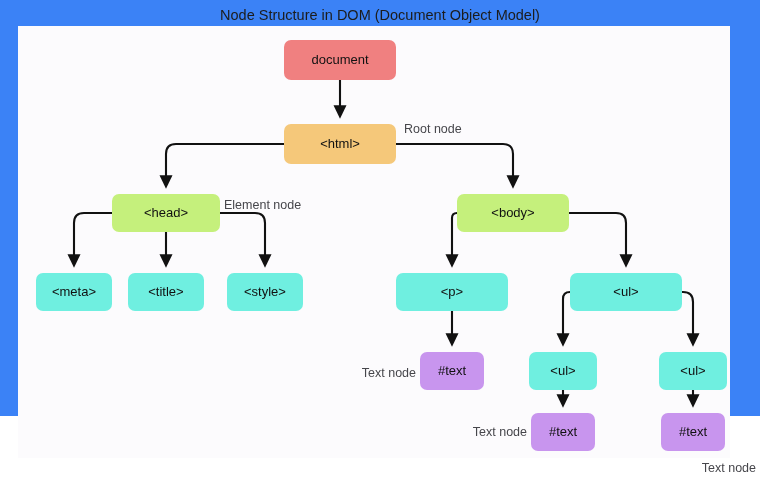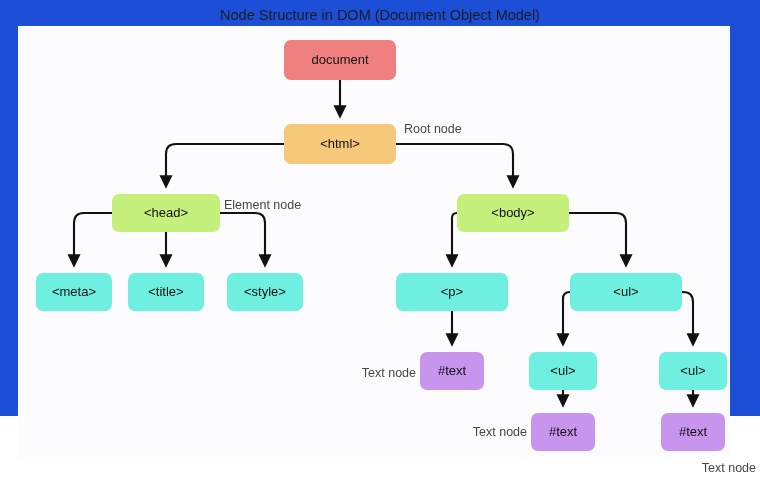--- a/index.html
+++ b/index.html
@@ -10,21 +10,21 @@
   body {
     width: 760px;
     height: 479px;
     overflow: hidden;
     font-family: "Liberation Sans", sans-serif;
   }
   #canvas {
     position: relative;
     width: 760px;
     height: 416px;
-    background: #1d4ed8;
+    background: #3b82f6;
   }
   
   #tint {
     position: absolute;
     left: 18px;
     top: 26px;
     width: 712px;
     height: 432px;
     background: #fcfbfd;
   }

